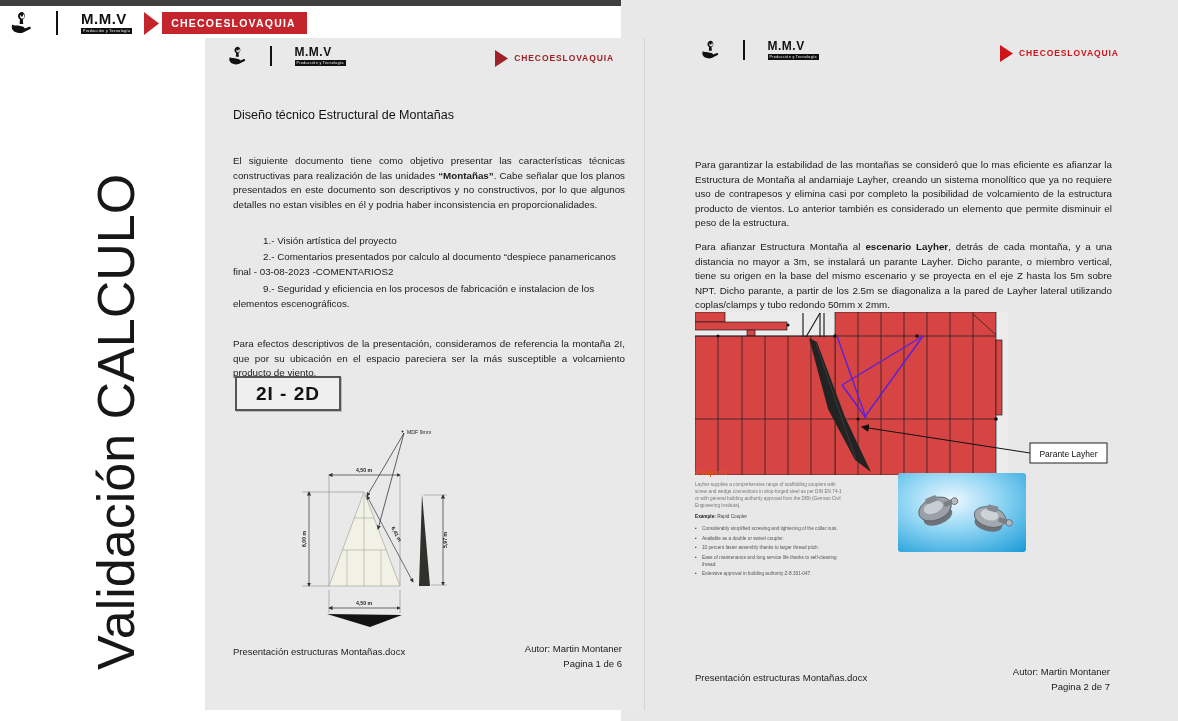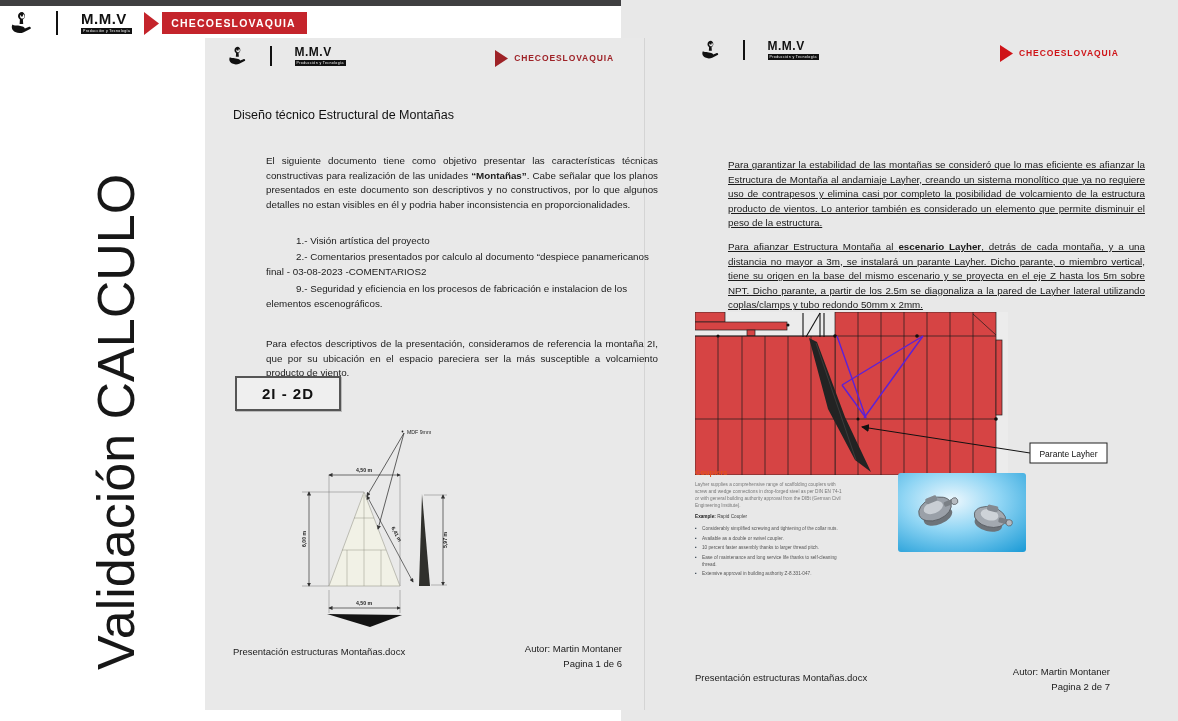--- a/index.html
+++ b/index.html
@@ -39,35 +39,35 @@
   .side-label { position:absolute; left:56px; top:178px; height:492px; width:120px;
     writing-mode:vertical-rl; transform:rotate(180deg);
     font-size:52px; color:#171717; letter-spacing:0px; font-weight:400;
     display:flex; align-items:center; white-space:nowrap; }
 
   
   .page1 { position:absolute; left:205px; top:38px; width:440px; height:672px; background:#e9e9e9; border-right:1px solid #d4d4d4; }
   .p1-logo { position:absolute; left:22px; top:8px; }
   .p1-banner { position:absolute; right:30px; top:12px; }
   .doc-title { position:absolute; left:28px; top:70px; width:392px; font-size:12.5px; font-weight:normal; color:#111; }
-  .body-text { position:absolute; left:28px; width:392px; font-size:9.8px; line-height:14.6px; color:#1b1b1b; text-align:justify;margin-left:33px; }
+  .body-text { position:absolute; left:28px; width:392px; font-size:9.8px; line-height:14.6px; color:#1b1b1b; text-align:justify; }
   .crit { text-align:left; text-indent:30px; }
-  .fig-label-box { position:absolute; left:30px; top:338px; width:106px; height:35px; background:#efefef; border:2px solid #555; display:flex; align-items:center; justify-content:center; font-size:15px; font-weight:bold; color:#111; letter-spacing:1px; box-shadow:1px 1px 0 #bbb; }
+  .fig-label-box { position:absolute; left:30px; top:338px; width:106px; height:35px; background:#efefef; border:2px solid #555; display:flex; align-items:center; justify-content:center; font-size:19px; font-weight:bold; color:#111; letter-spacing:1px; box-shadow:1px 1px 0 #bbb; }
   .fig1 { position:absolute; left:95px; top:385px; width:160px; height:212px; }
 
   .p-footer-file { position:absolute; left:28px; font-size:9.5px; color:#1a1a1a; }
   .p-footer-right { position:absolute; right:22px; font-size:9.5px; color:#1a1a1a; text-align:right; line-height:15px; }
   .page1 .p-footer-file { top:608px; }
   .page1 .p-footer-right { top:603px; }
 
   
   .page2 { position:absolute; left:645px; top:0; width:533px; height:721px; }
   .p2-logo { position:absolute; left:55px; top:40px; }
   .p2-banner { position:absolute; left:355px; top:45px; }
-  .page2 .body-text { left:50px; width:417px;text-decoration:underline; }
+  .page2 .body-text { left:50px; width:417px; }
   .fig2 { position:absolute; left:50px; top:312px; width:415px; height:163px; }
 
   .couplers { position:absolute; left:50px; top:468px; width:330px; }
   .coup-left { width:152px; }
   .coup-head { color:#e2521f; font-weight:bold; font-size:7.5px; margin-bottom:4px; }
   .coup-intro { font-size:4.7px; line-height:1.5; color:#777; }
   .coup-example { font-size:4.7px; color:#444; margin-top:5px; }
   .coup-example b { color:#222; }
   .coup-bullets { list-style:none; margin-top:6px; }
   .coup-bullets li { font-size:4.7px; line-height:1.5; color:#555; padding-left:7px; position:relative; margin-bottom:2.5px; width:150px; }

